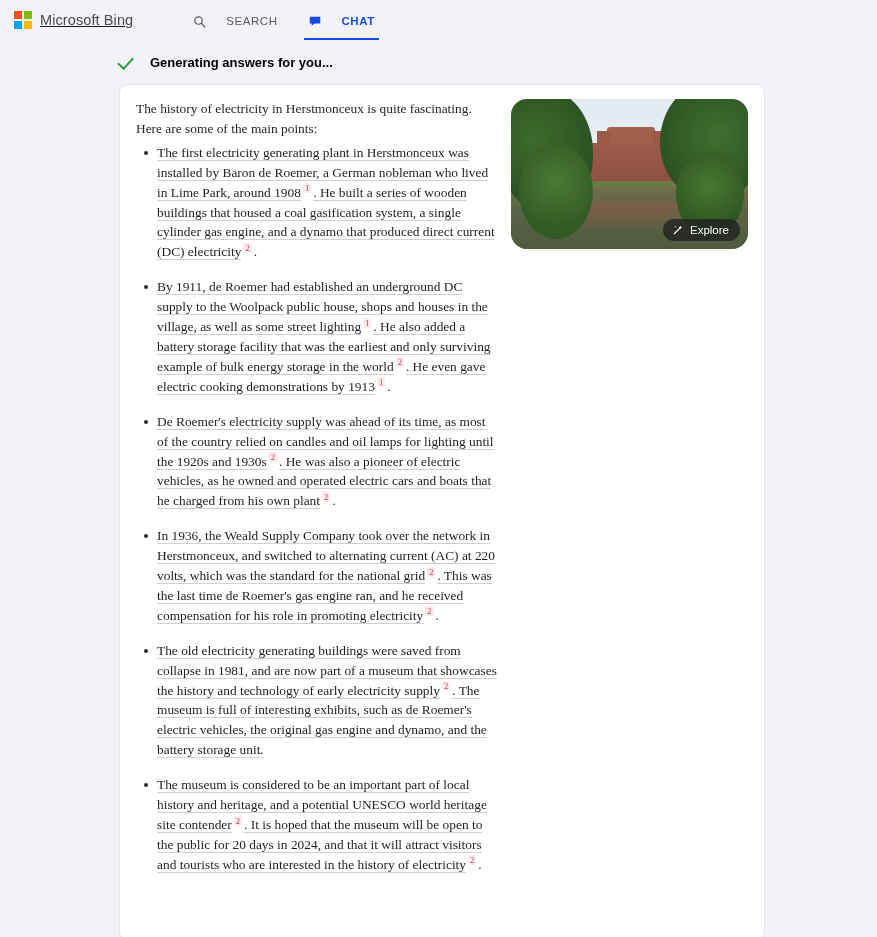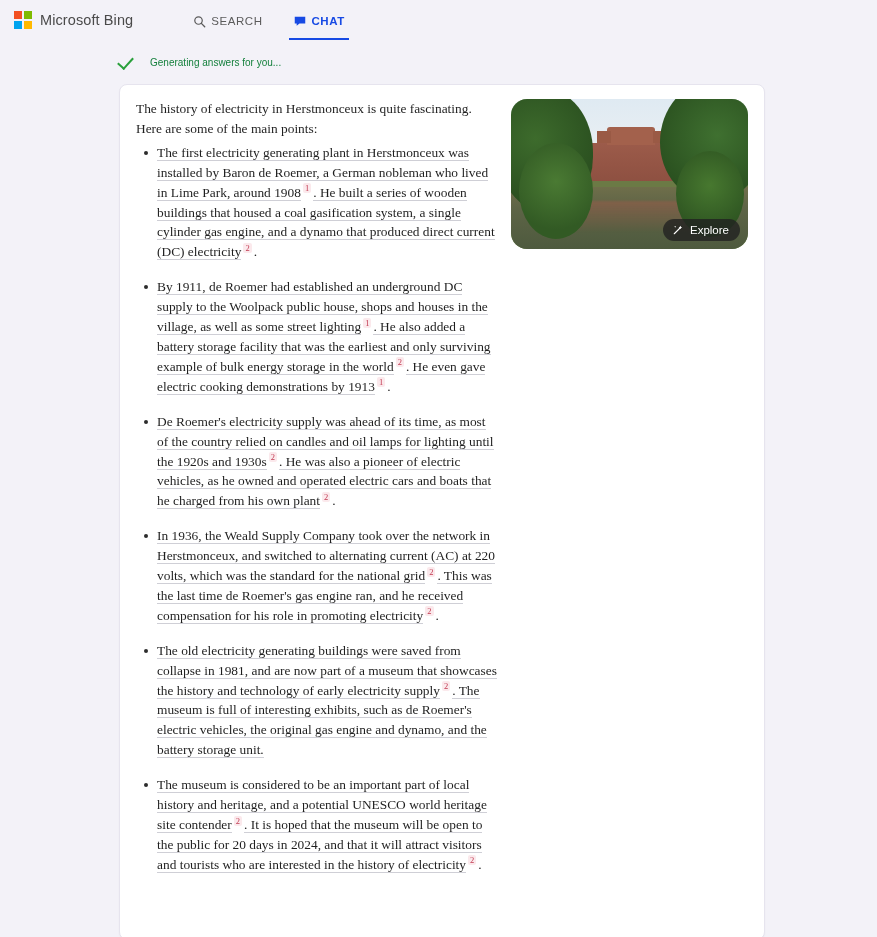--- a/index.html
+++ b/index.html
@@ -19,20 +19,21 @@
     height: 40px;
     display: flex;
     align-items: center;
     padding: 0 14px;
     position: relative;
   }
   .brand {
     display: flex;
     align-items: center;
     gap: 8px;
+    text-decoration: underline;
   }
   .ms-logo {
     width: 18px; height: 18px;
     display: grid;
     grid-template-columns: 1fr 1fr;
     grid-template-rows: 1fr 1fr;
     gap: 2px;
   }
   .ms-logo i { display: block; }
   .ms-logo i:nth-child(1) { background: #f25022; }
@@ -48,21 +49,21 @@
   .tabs {
     display: flex;
     align-items: flex-end;
     gap: 22px;
     margin-left: 56px;
     height: 40px;
   }
   .tab {
     display: flex;
     align-items: center;
-    gap: 5px;
+    gap: 20px;
     font-size: 11.5px;
     letter-spacing: .55px;
     color: #5b5b5b;
     padding: 0 4px 9px 4px;
     border-bottom: 2px solid transparent;
     cursor: pointer;
     height: 40px;
     align-self: flex-start;
     padding-top: 13px;
   }
@@ -88,22 +89,23 @@
   .check::after {
     content: "";
     position: absolute;
     left: 3px; top: 2px;
     width: 7px; height: 13px;
     border: solid #29a03b;
     border-width: 0 2.4px 2.4px 0;
     transform: rotate(42deg);
   }
   .status-text {
-    font-size: 10px;
-    color: #15803d;
+    font-size: 13px;
+    color: #000000;
+    font-weight: bold;
   }
 
   
   .card {
     margin: 4px 112px 0 119px;
     background: #ffffff;
     border: 1px solid #e6e4ee;
     border-radius: 8px;
     box-shadow: 0 1px 2px rgba(0,0,0,.035);
     padding: 14px 16px 18px 16px;

